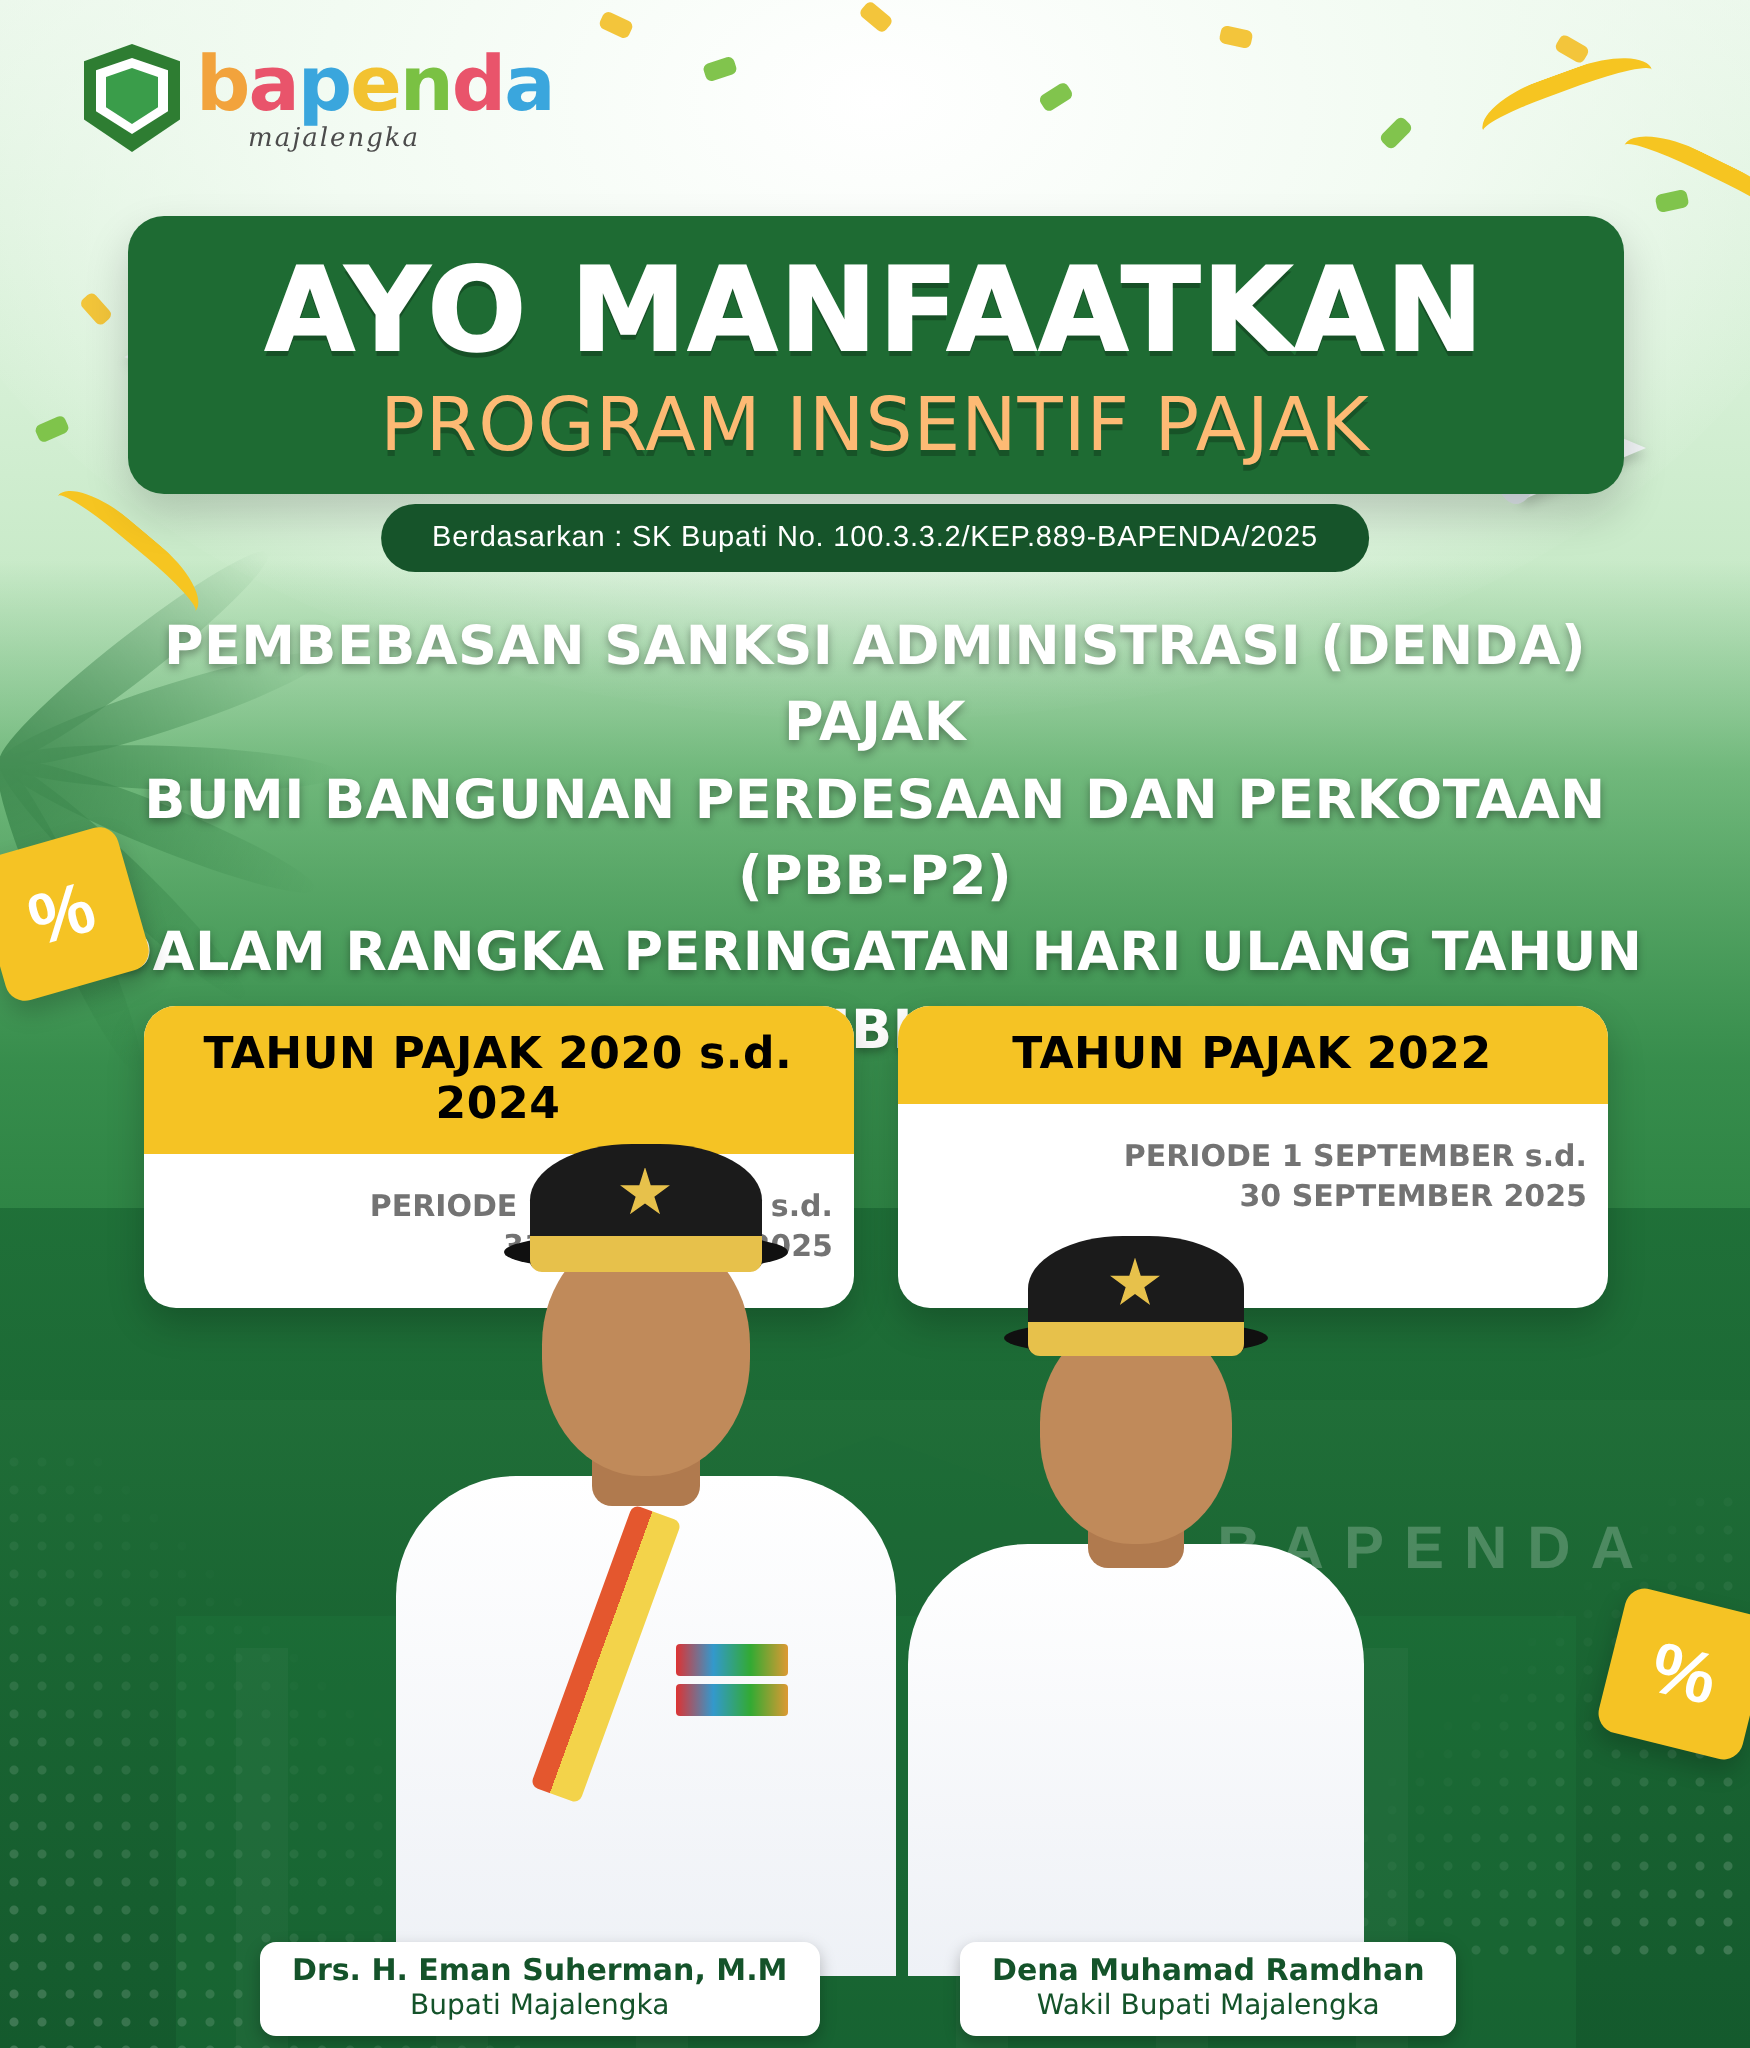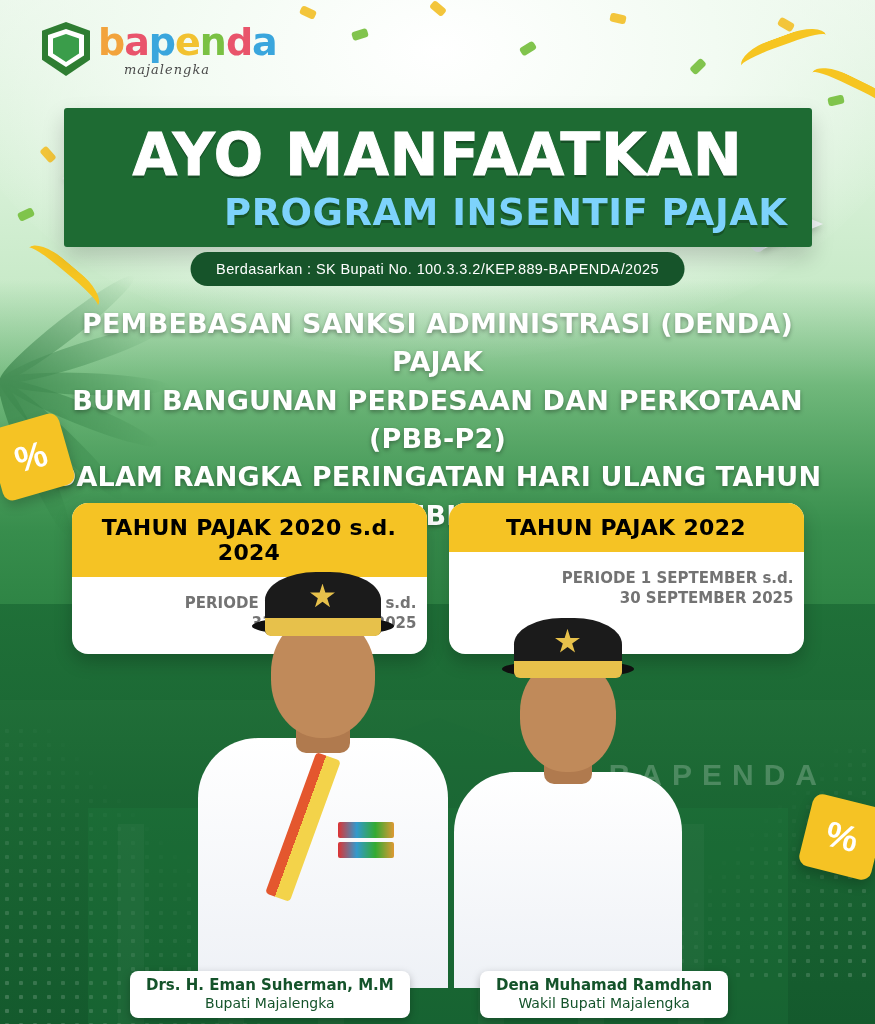--- a/index.html
+++ b/index.html
@@ -204,45 +204,44 @@
   }
 
   
   .headline-card {
     position: absolute;
     left: 50%;
     transform: translateX(-50%);
     top: 108px;
     width: 700px;
     background: #1e6b33;
-    border-radius: 3px;
+    border-radius: 18px;
     padding: 18px 24px 14px;
     box-shadow: 0 10px 22px rgba(0,0,0,0.18);
     text-align: center;
   }
   .headline-1 {
     font-family: "DejaVu Sans", sans-serif;
     font-size: 58px;
     font-weight: bold;
     color: #ffffff;
     letter-spacing: 1px;
     line-height: 1.0;
     -webkit-text-stroke: 1px #ffffff;
     text-shadow: 0 3px 0 rgba(0,0,0,0.25);
   }
   .headline-2 {
     margin-top: 10px;
     font-family: "DejaVu Sans", sans-serif;
     font-size: 37px;
-    font-weight: bold;
-    color: #7dd3fc;
+    font-weight: normal;
+    color: #fdba74;
     letter-spacing: 0.5px;
     line-height: 1.05;
     text-shadow: 0 3px 0 rgba(0,0,0,0.22);
-    text-align: right;
   }
   .sk-pill {
     position: absolute;
     left: 50%;
     transform: translateX(-50%);
     top: 252px;
     background: #16542a;
     color: #ffffff;
     font-size: 14.5px;
     letter-spacing: 0.4px;

